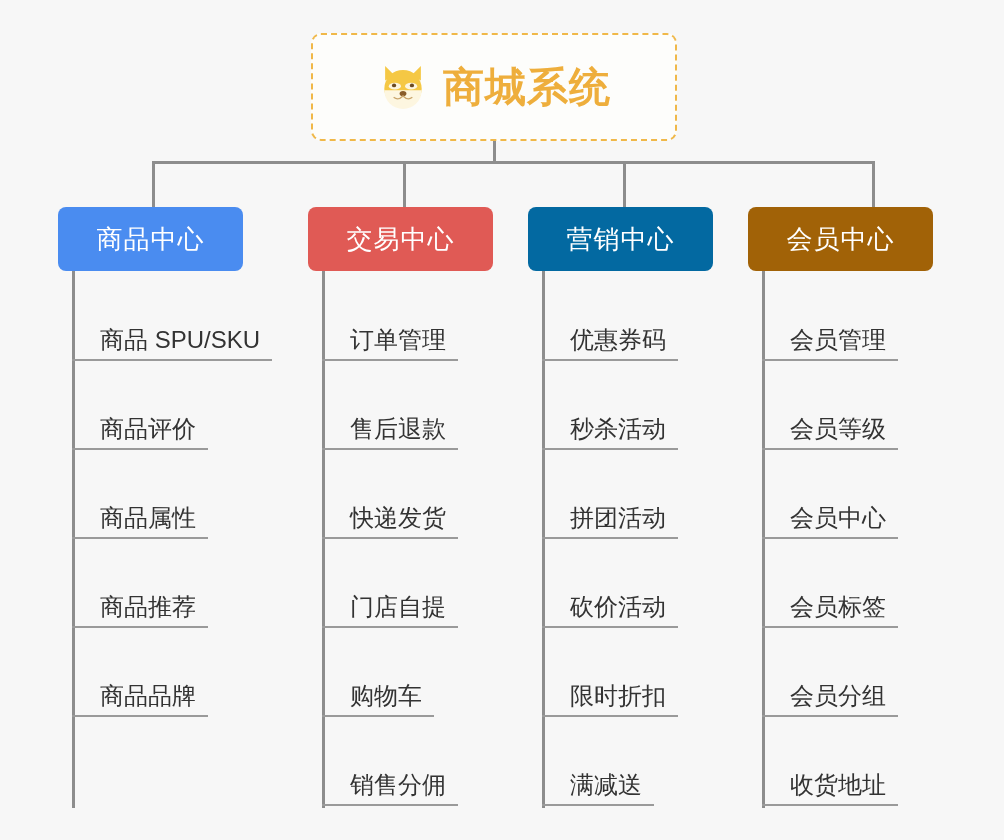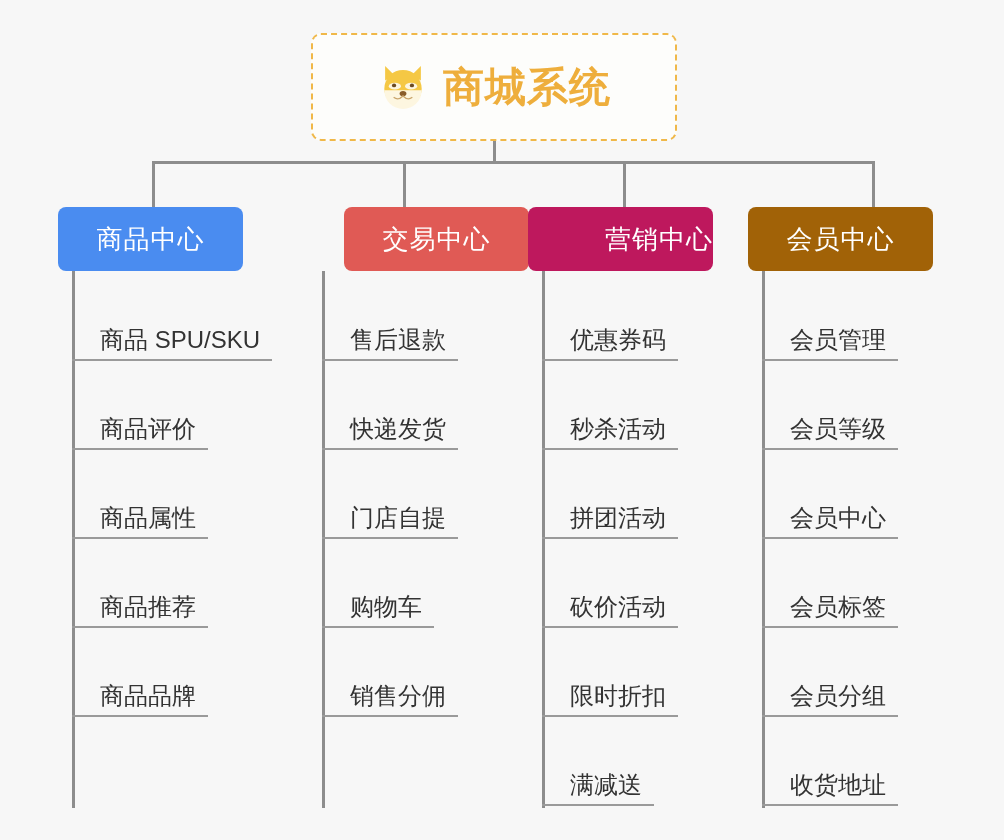--- a/index.html
+++ b/index.html
@@ -164,27 +164,32 @@
       </div>
     <div class="leaf">
         <div class="leaf-inner">
           <span class="leaf-label">商品品牌</span>
         </div>
       </div>
   </div>
 </div>
 
 <div class="column" style="left:308px; width:230px;">
-  <div class="col-header" style="width:185px; background:#e05a55;margin-left:36px;">
+  <div class="col-header" style="width:185px; background:#e05a55;">
     <span>交易中心</span>
   </div>
   <div class="col-body">
     <div class="trunk" style="height:537px;"></div>
     <div class="leaf">
         <div class="leaf-inner">
+          <span class="leaf-label">订单管理</span>
+        </div>
+      </div>
+    <div class="leaf">
+        <div class="leaf-inner">
           <span class="leaf-label">售后退款</span>
         </div>
       </div>
     <div class="leaf">
         <div class="leaf-inner">
           <span class="leaf-label">快递发货</span>
         </div>
       </div>
     <div class="leaf">
         <div class="leaf-inner">
@@ -198,21 +203,21 @@
       </div>
     <div class="leaf">
         <div class="leaf-inner">
           <span class="leaf-label">销售分佣</span>
         </div>
       </div>
   </div>
 </div>
 
 <div class="column" style="left:528px; width:230px;">
-  <div class="col-header" style="width:185px; background:#be185d;justify-content:flex-end;">
+  <div class="col-header" style="width:185px; background:#0369a1;">
     <span>营销中心</span>
   </div>
   <div class="col-body">
     <div class="trunk" style="height:537px;"></div>
     <div class="leaf">
         <div class="leaf-inner">
           <span class="leaf-label">优惠券码</span>
         </div>
       </div>
     <div class="leaf">

